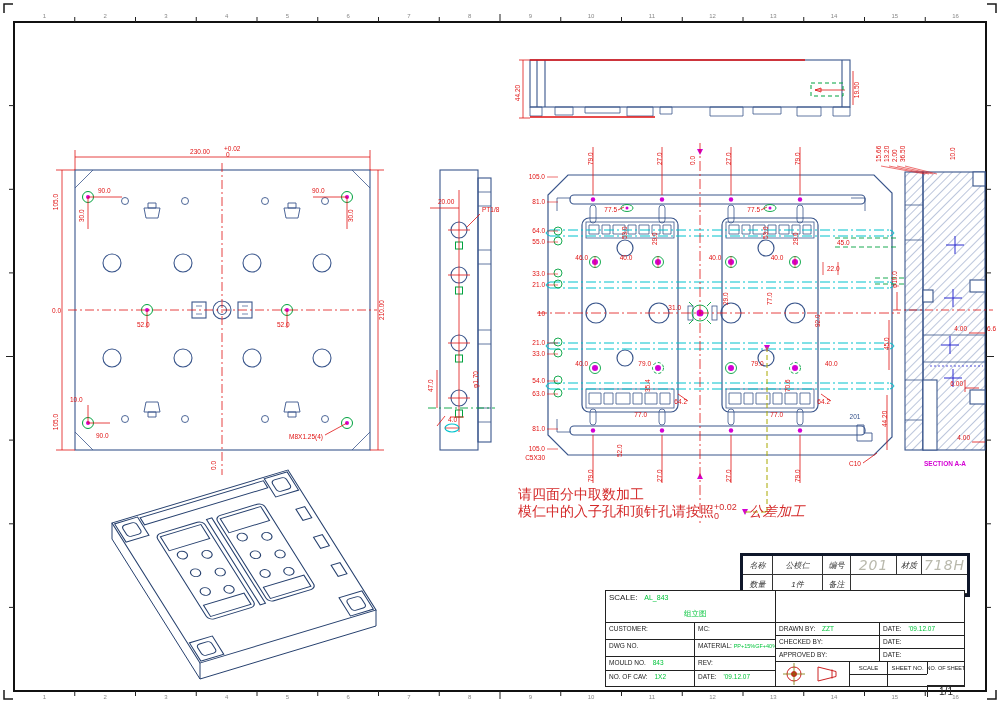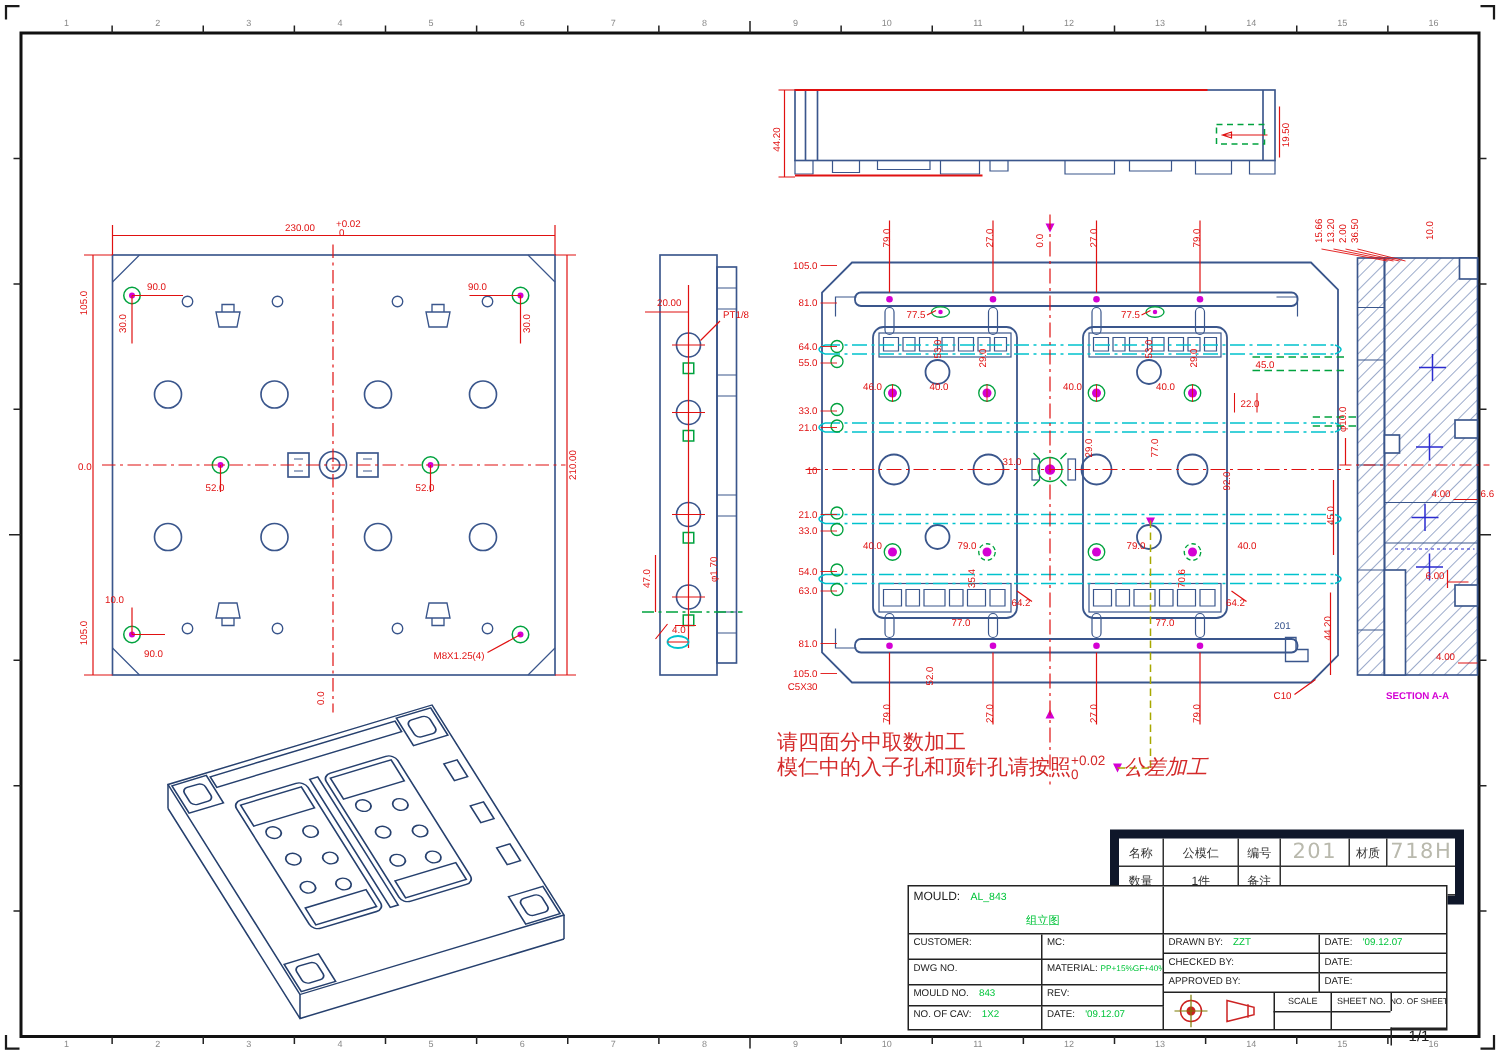--- a/index.html
+++ b/index.html
@@ -10,21 +10,21 @@
   svg text.nv{fill:#33508a;}
   svg text.mg{fill:#d400d4;font-weight:bold;}
   .zones{position:absolute;left:14px;width:972px;display:flex;height:8px;}
   .zones span{flex:1;text-align:center;font-size:6px;line-height:8px;color:#888;}
   
   #note{color:#d42a2a;font-size:14px;line-height:17px;white-space:nowrap;}
   #note .tol{display:inline-block;vertical-align:middle;font-size:9px;line-height:9px;text-align:left;}
   #note .suffix{margin-left:12px;font-style:italic;}
   
   #ptable{display:grid;grid-template-columns:30px 50px 28px 46px 25px 45px;grid-auto-rows:19px;
-          border:6px solid #0f172a;font-size:8px;color:#333;}
+          border:3px solid #0f172a;font-size:8px;color:#333;font-style:italic;}
   #ptable div{border-right:1px solid #333;border-bottom:1px solid #333;display:flex;align-items:center;justify-content:center;overflow:hidden;}
   #ptable div:nth-child(6n){border-right:none;}
   #ptable .last{border-right:none;}
   #ptable .big{font-size:14px;color:#b9b9ad;letter-spacing:1px;font-family:"DejaVu Sans",sans-serif;}
   
   #tblock{border:1.5px solid #222;font-size:6.5px;color:#222;background:#fff;}
   #tblock .cell{position:absolute;box-sizing:border-box;padding:2px 0 0 3px;overflow:hidden;white-space:nowrap;}
   #tblock .gr{color:#00c43a;}
   #tblock .val{margin-left:5px;}
   .ctr{display:flex;align-items:center;justify-content:center;padding:0!important;}
@@ -478,21 +478,21 @@
   <div>材质</div>
   <div class="big last">718H</div>
   <div>数量</div>
   <div>1件</div>
   <div>备注</div>
   <div class="last" style="grid-column:span 3"></div>
 </div>
 
 <div id="tblock" class="abs" style="left:605px;top:590px;width:358px;height:95px">
   <div class="cell" style="left:0;top:0;width:170px;height:32px;border-right:1px solid #222;border-bottom: 1px solid #222;">
-    <span style="font-size:8px">MOULD:</span>
+    <span style="font-size:8px">SCALE:</span>
     <span class="gr val" style="font-size:7px">AL_843</span>
     <div class="gr" style="position:absolute;left:78px;top:18px;font-size:7.5px;">组立图</div>
   </div>
   <div class="cell" style="left:170px;top:0;width:188px;height:32px;border-bottom:1px solid #222;"></div>
 
   <div class="cell" style="left:0;top:32px;width:88px;height:17px;border-bottom:1px solid #222;">
     <span>CUSTOMER:</span></div>
   <div class="cell" style="left:88px;top:32px;width:82px;height:17px;border-left:1px solid #222;border-bottom:1px solid #222;border-right:1px solid #222;">
     <span>MC:</span></div>
   <div class="cell" style="left:0;top:49px;width:88px;height:17px;border-bottom:1px solid #222;">

